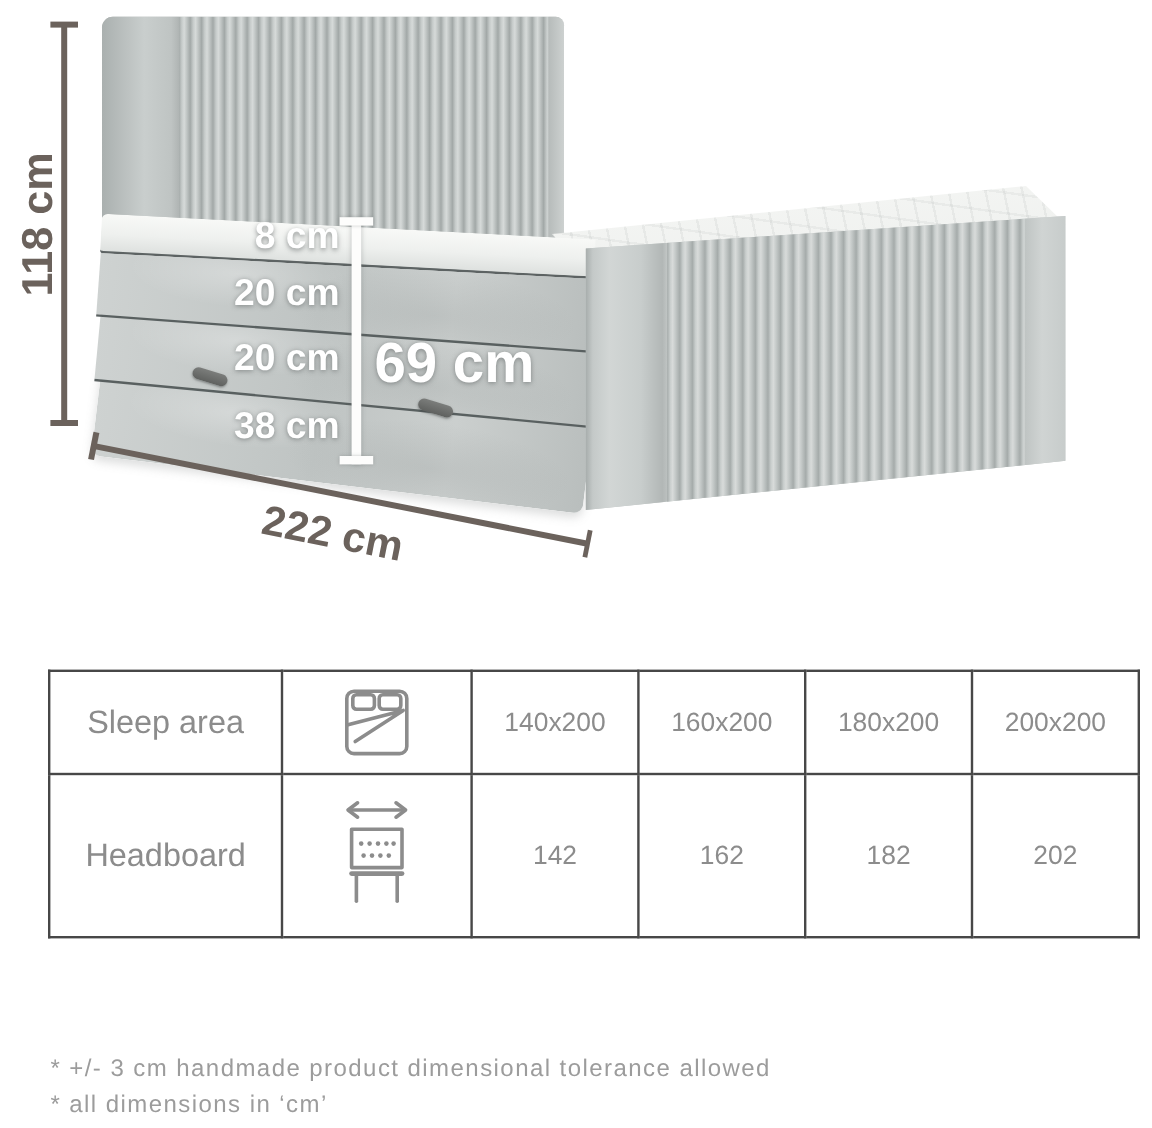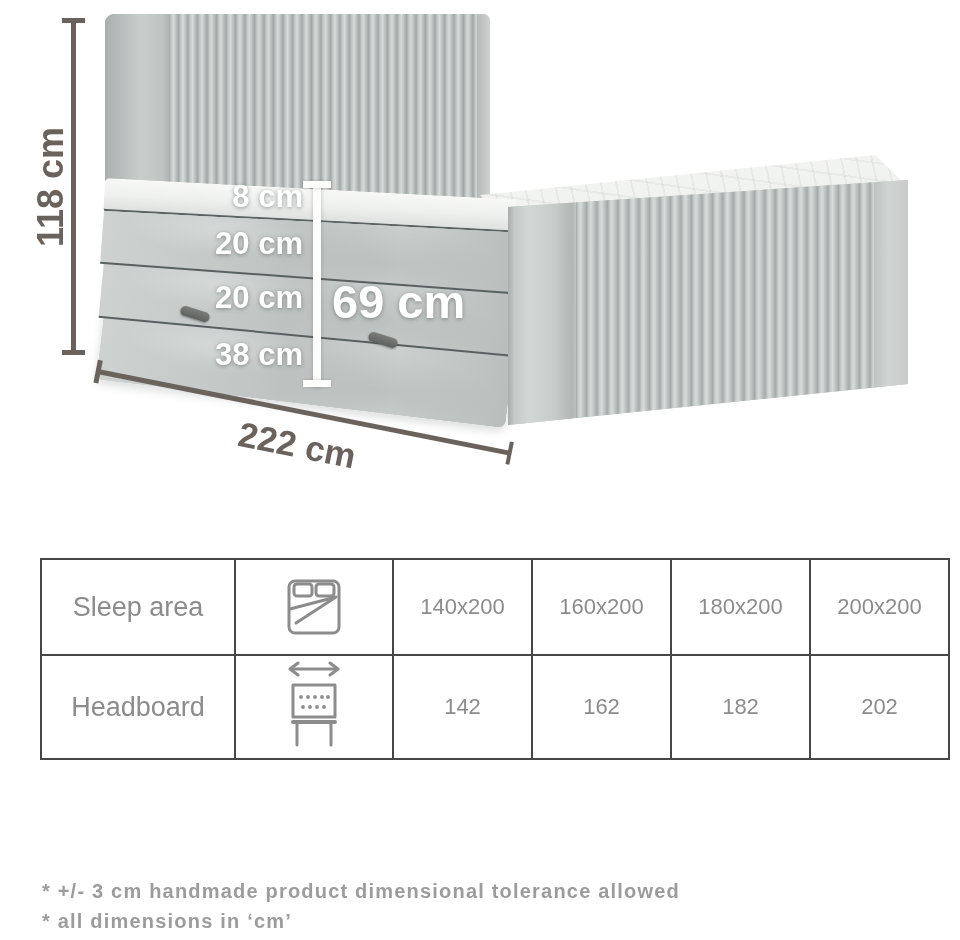--- a/index.html
+++ b/index.html
@@ -1,20 +1,20 @@
 <!DOCTYPE html>
 <html><head>
 <meta charset="utf-8">
 <style>
   html,body{margin:0;padding:0;background:#ffffff;}
   body{width:960px;height:940px;position:relative;overflow:hidden;
        font-family:"Liberation Sans", sans-serif;}
 
   
-  .scene{position:absolute;left:0;top:0;width:824px;height:540px;margin-left:20px;}
+  .scene{position:absolute;left:0;top:0;width:824px;height:540px;}
 
   
   .headboard{position:absolute;left:85px;top:14px;width:385px;height:222px;
     background:linear-gradient(100deg,#b2b7b6,#c7cccb 30%,#c2c7c6);
     border-radius:9px 7px 0 0;z-index:10;}
   .hb-left{position:absolute;left:0;top:0;width:64px;height:100%;
     background:linear-gradient(90deg,#aab0af,#c9cecd 55%,#bfc4c3 90%,#b0b5b4);
     border-radius:9px 0 0 0;}
   .hb-pleats{position:absolute;left:64px;right:13px;top:0;height:100%;
     background:repeating-linear-gradient(90deg,#a2a8a7 0px,#c6cbca 2.5px,#d6dad9 4.5px,#c2c7c6 6.5px,#a2a8a7 9.5px);}
@@ -93,27 +93,27 @@
     font-size:35px;font-weight:bold;color:#6b625c;}
 
   
   .spec{position:absolute;left:40px;top:558px;width:896px;border-collapse:collapse;
     table-layout:fixed;}
   .spec td{border:2.5px solid #474747;text-align:center;vertical-align:middle;
     color:#8c8c8c;padding:0;}
   .spec .c-label{width:192px;font-size:27px;}
   .spec .c-icon{width:156px;}
   .spec .c-val{width:137px;font-size:22px;}
-  .r1{height:96px;} .r2{height:104px;} .r3{height:102px;}
+  .r1{height:86px;} .r2{height:136px;} .r3{height:102px;}
 
   .icon svg{display:block;margin:0 auto;}
 
   
   .notes{position:absolute;left:42px;top:876px;color:#9c9c9c;font-size:20px;
-    font-weight:bold;letter-spacing:1.2px;line-height:30px;}
+    font-weight:normal;letter-spacing:1.2px;line-height:30px;}
 </style>
 </head>
 <body>
 
 <div class="scene">
 
   <div class="headboard">
     <div class="hb-left"></div>
     <div class="hb-pleats"></div>
     <div class="hb-right"></div>

